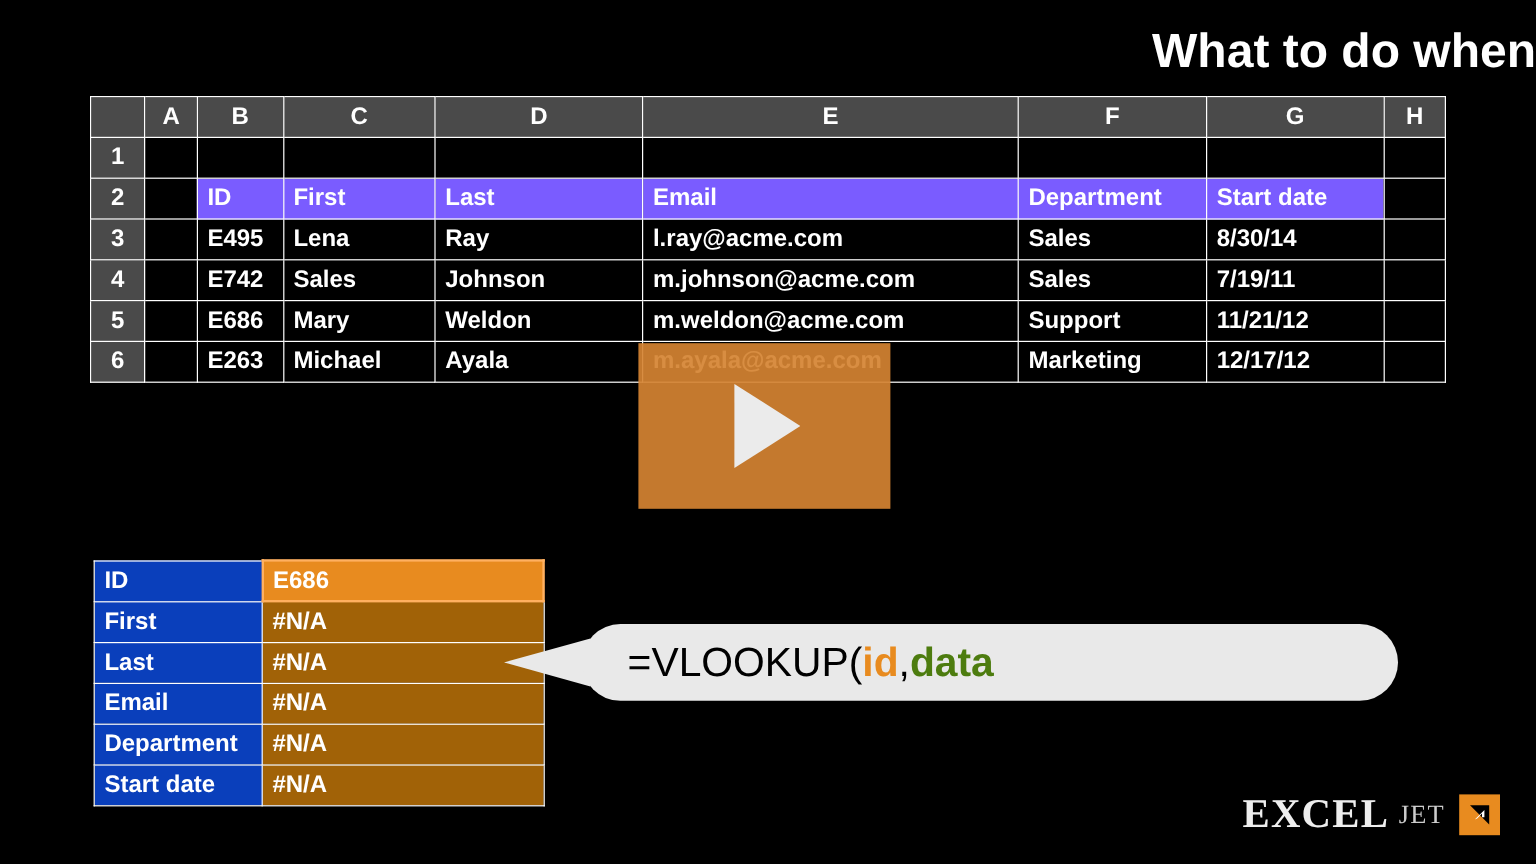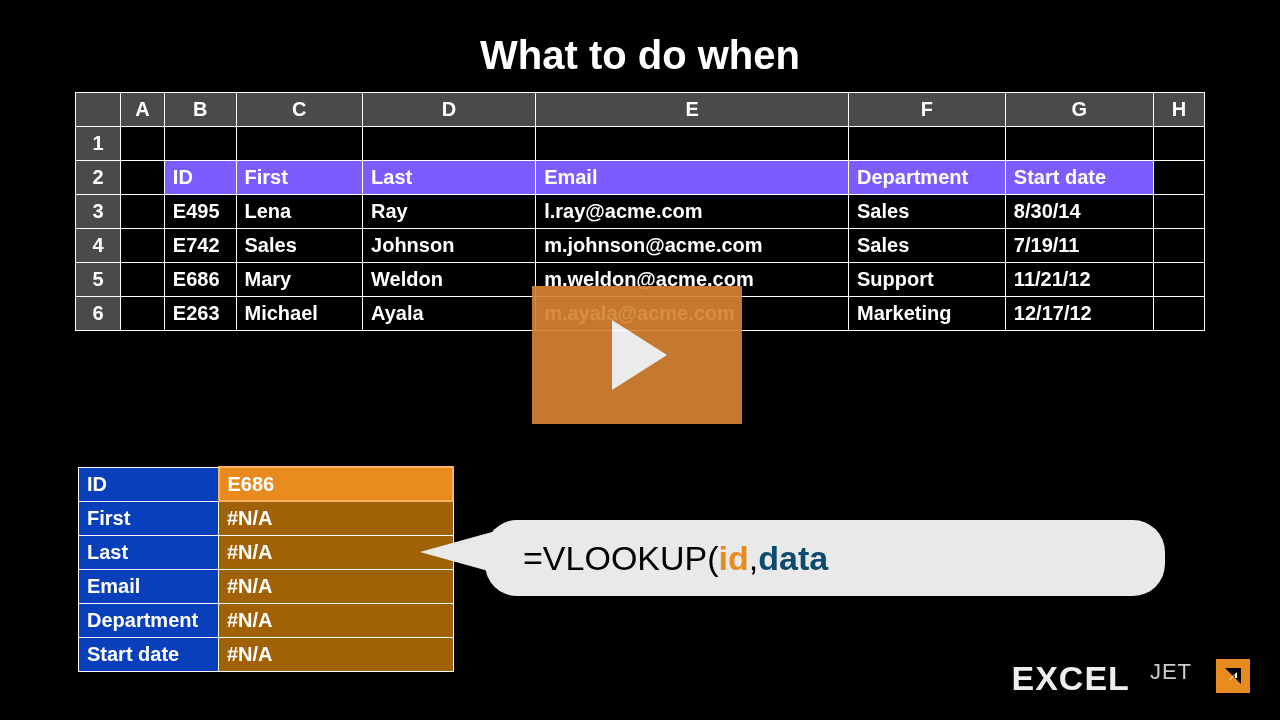--- a/index.html
+++ b/index.html
@@ -6,25 +6,25 @@
   body {
     width: 1280px;
     height: 720px;
     background: #000;
     color: #fff;
     font-family: "Segoe UI", Arial, sans-serif;
     position: relative;
     overflow: hidden;
   }
   .title {
-    text-align: center;
+    text-align: right;
     font-size: 40px;
     font-weight: 700;
     line-height: 1.15;
-    padding-top: 32px;
+    padding-top: 20px;
     padding-bottom: 14px;
   }
   .sheet {
     border-collapse: collapse;
     margin: 0 auto;
     width: 1130px;
   }
   .sheet th, .sheet td {
     border: 1px solid #fff;
     height: 34px;
@@ -92,52 +92,53 @@
     align-items: center;
     justify-content: center;
   }
   .play svg { width: 60px; height: 70px; }
 
   .callout {
     position: absolute;
     left: 485px;
     top: 520px;
     width: 680px;
-    height: 76px;
+    height: 64px;
     background: #e9e9e9;
     border-radius: 32px;
     color: #000;
     font-size: 34px;
     font-weight: 500;
     display: flex;
     align-items: center;
     padding-left: 38px;
   }
   .callout .c-id { color: #e88b1f; font-weight:600; }
-  .callout .c-data { color: #0c4a6e; font-weight:600; }
+  .callout .c-data { color: #4d7c0f; font-weight:600; }
   .callout-tail {
     position: absolute;
     left: 420px;
     top: 532px;
     width: 0; height: 0;
     border-top: 20px solid transparent;
     border-bottom: 20px solid transparent;
     border-right: 72px solid #e9e9e9;
   }
 
   .logo {
     position: absolute;
     right: 30px;
     bottom: 22px;
     display: flex;
-    align-items: flex-start;
-    gap: 20px;
+    align-items: center;
+    gap: 8px;
     color: #d9d9d9;
     font-weight: 800;
     letter-spacing: 1px;
+    font-family: Liberation Serif, serif;
   }
   .logo .txt1 { font-size: 34px; color:#eee; }
   .logo .txt2 { font-size: 22px; font-weight: 300; color:#ccc; }
   .logo .sq {
     width: 34px; height: 34px; background: #e88b1f;
     display:flex; align-items:center; justify-content:center;
     margin-left:4px;
   }
   .logo .sq svg { width:20px; height:20px; }
 </style>

